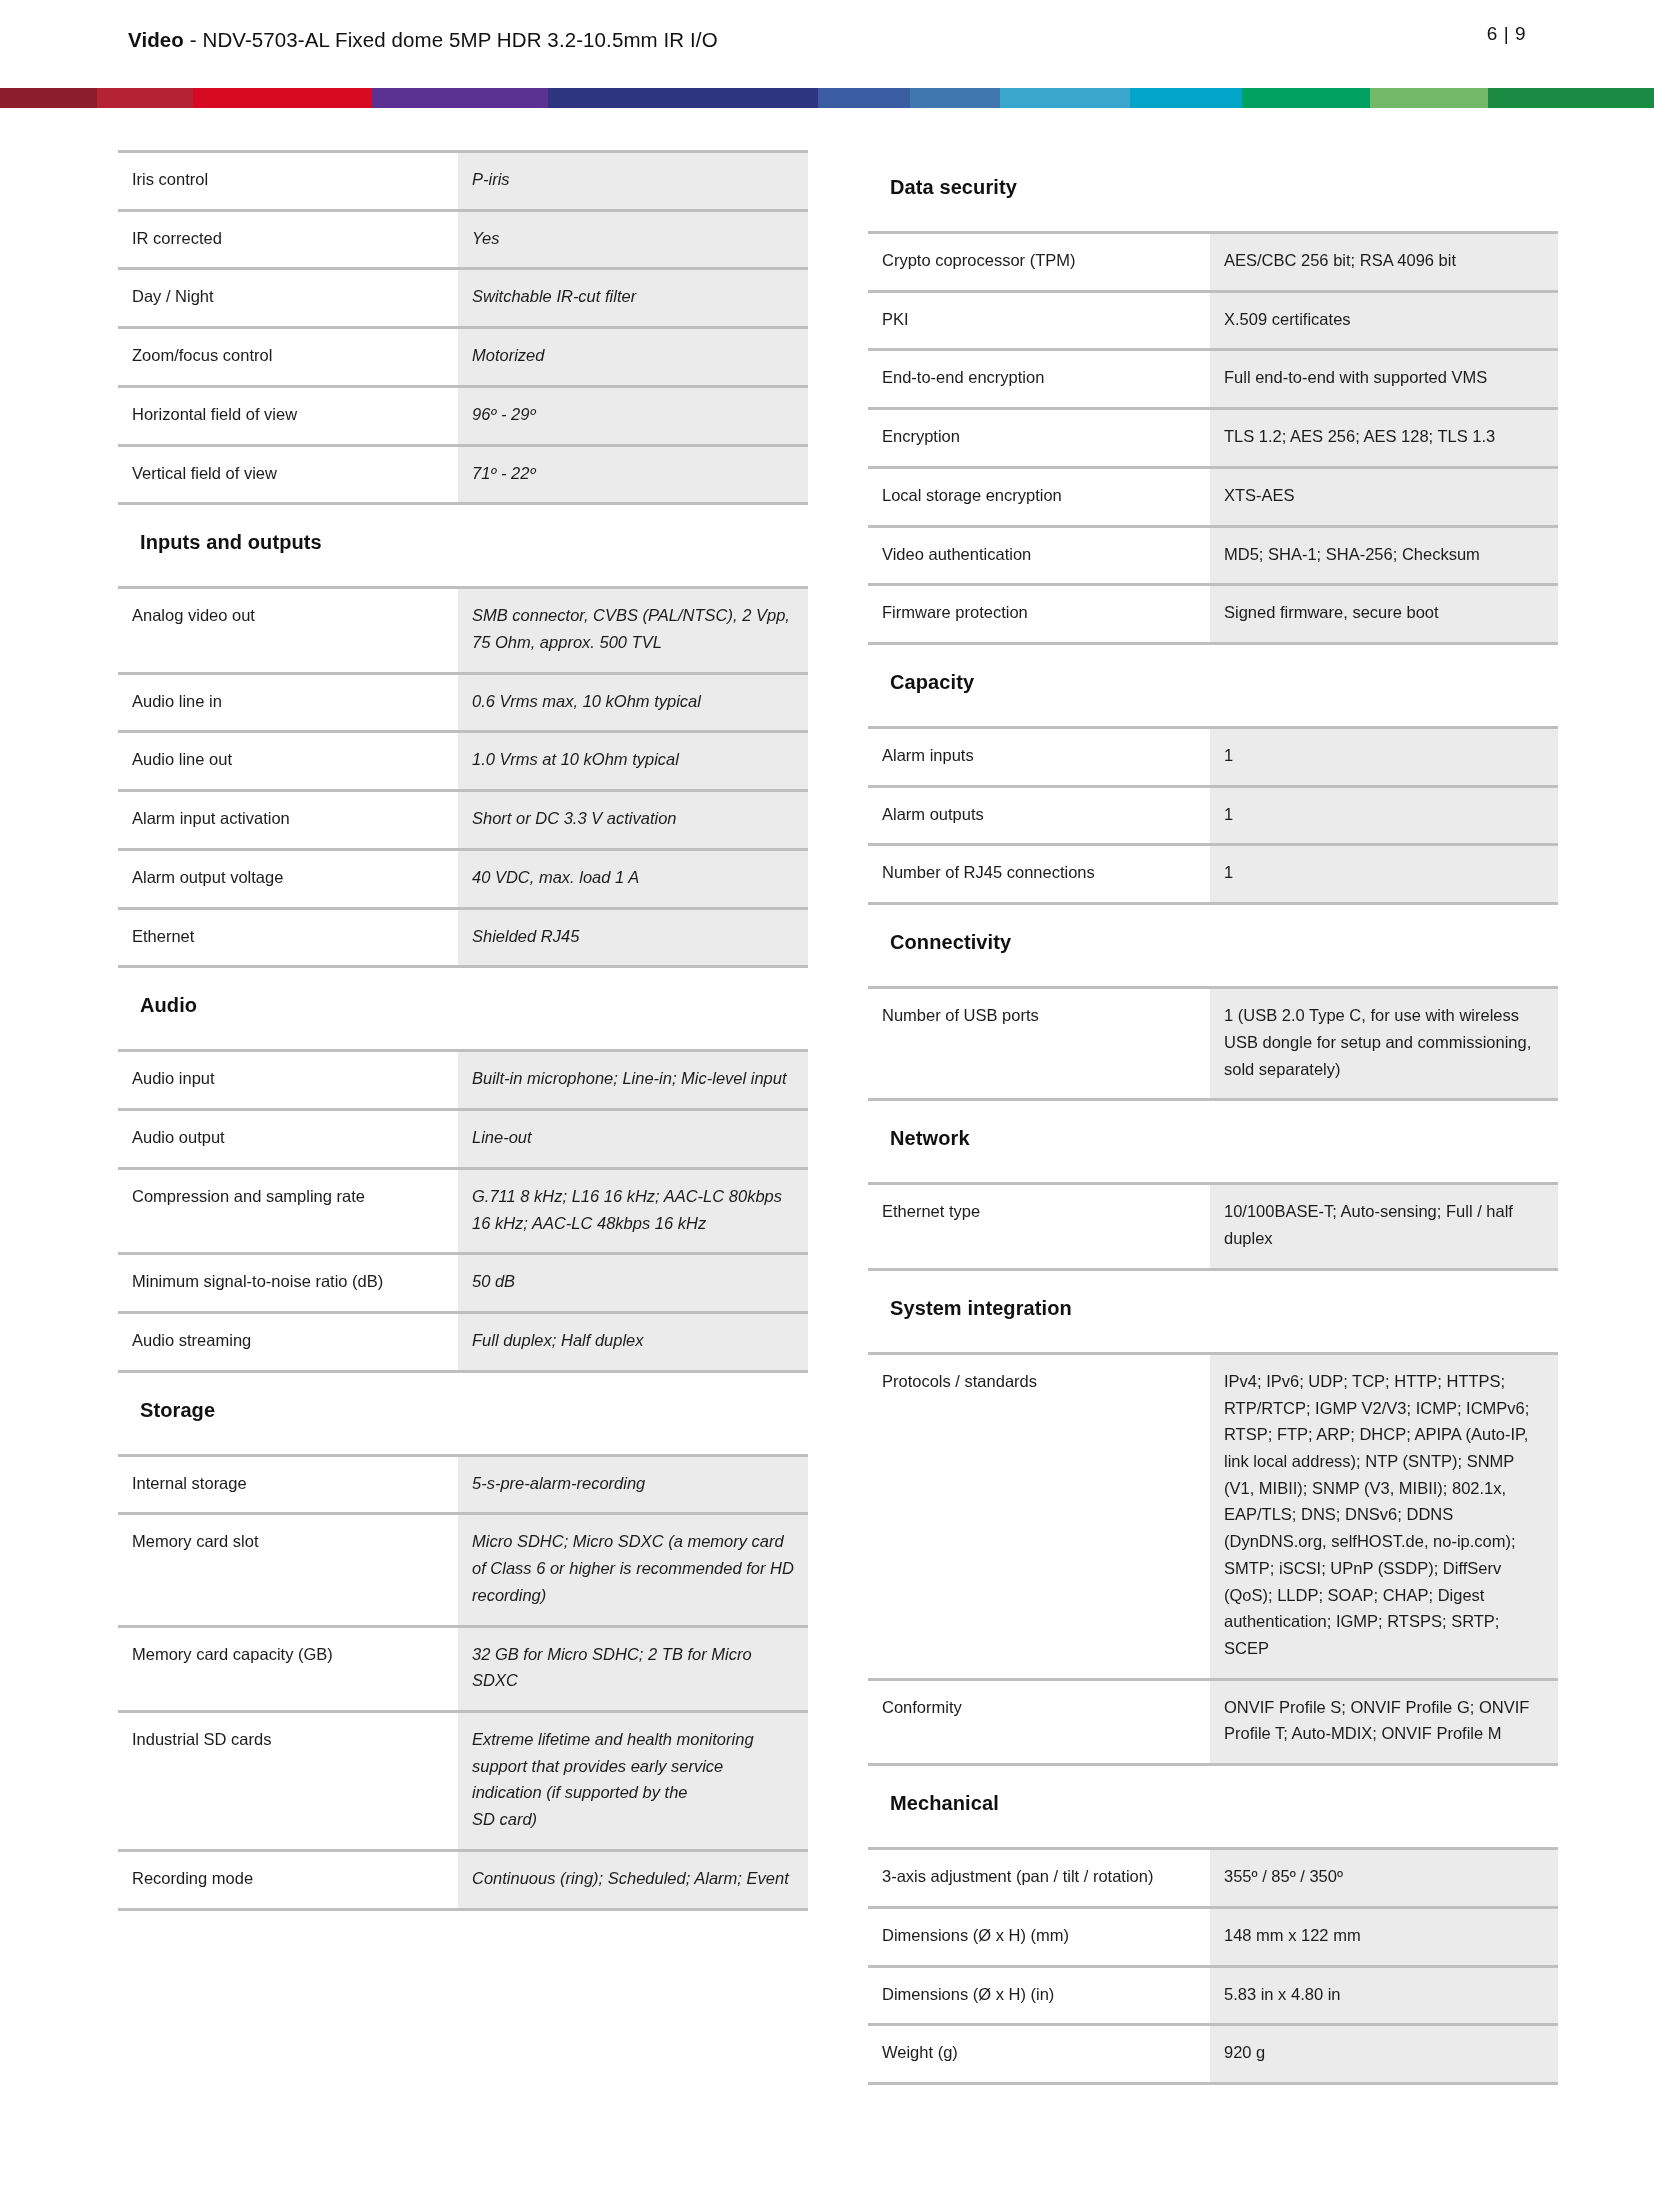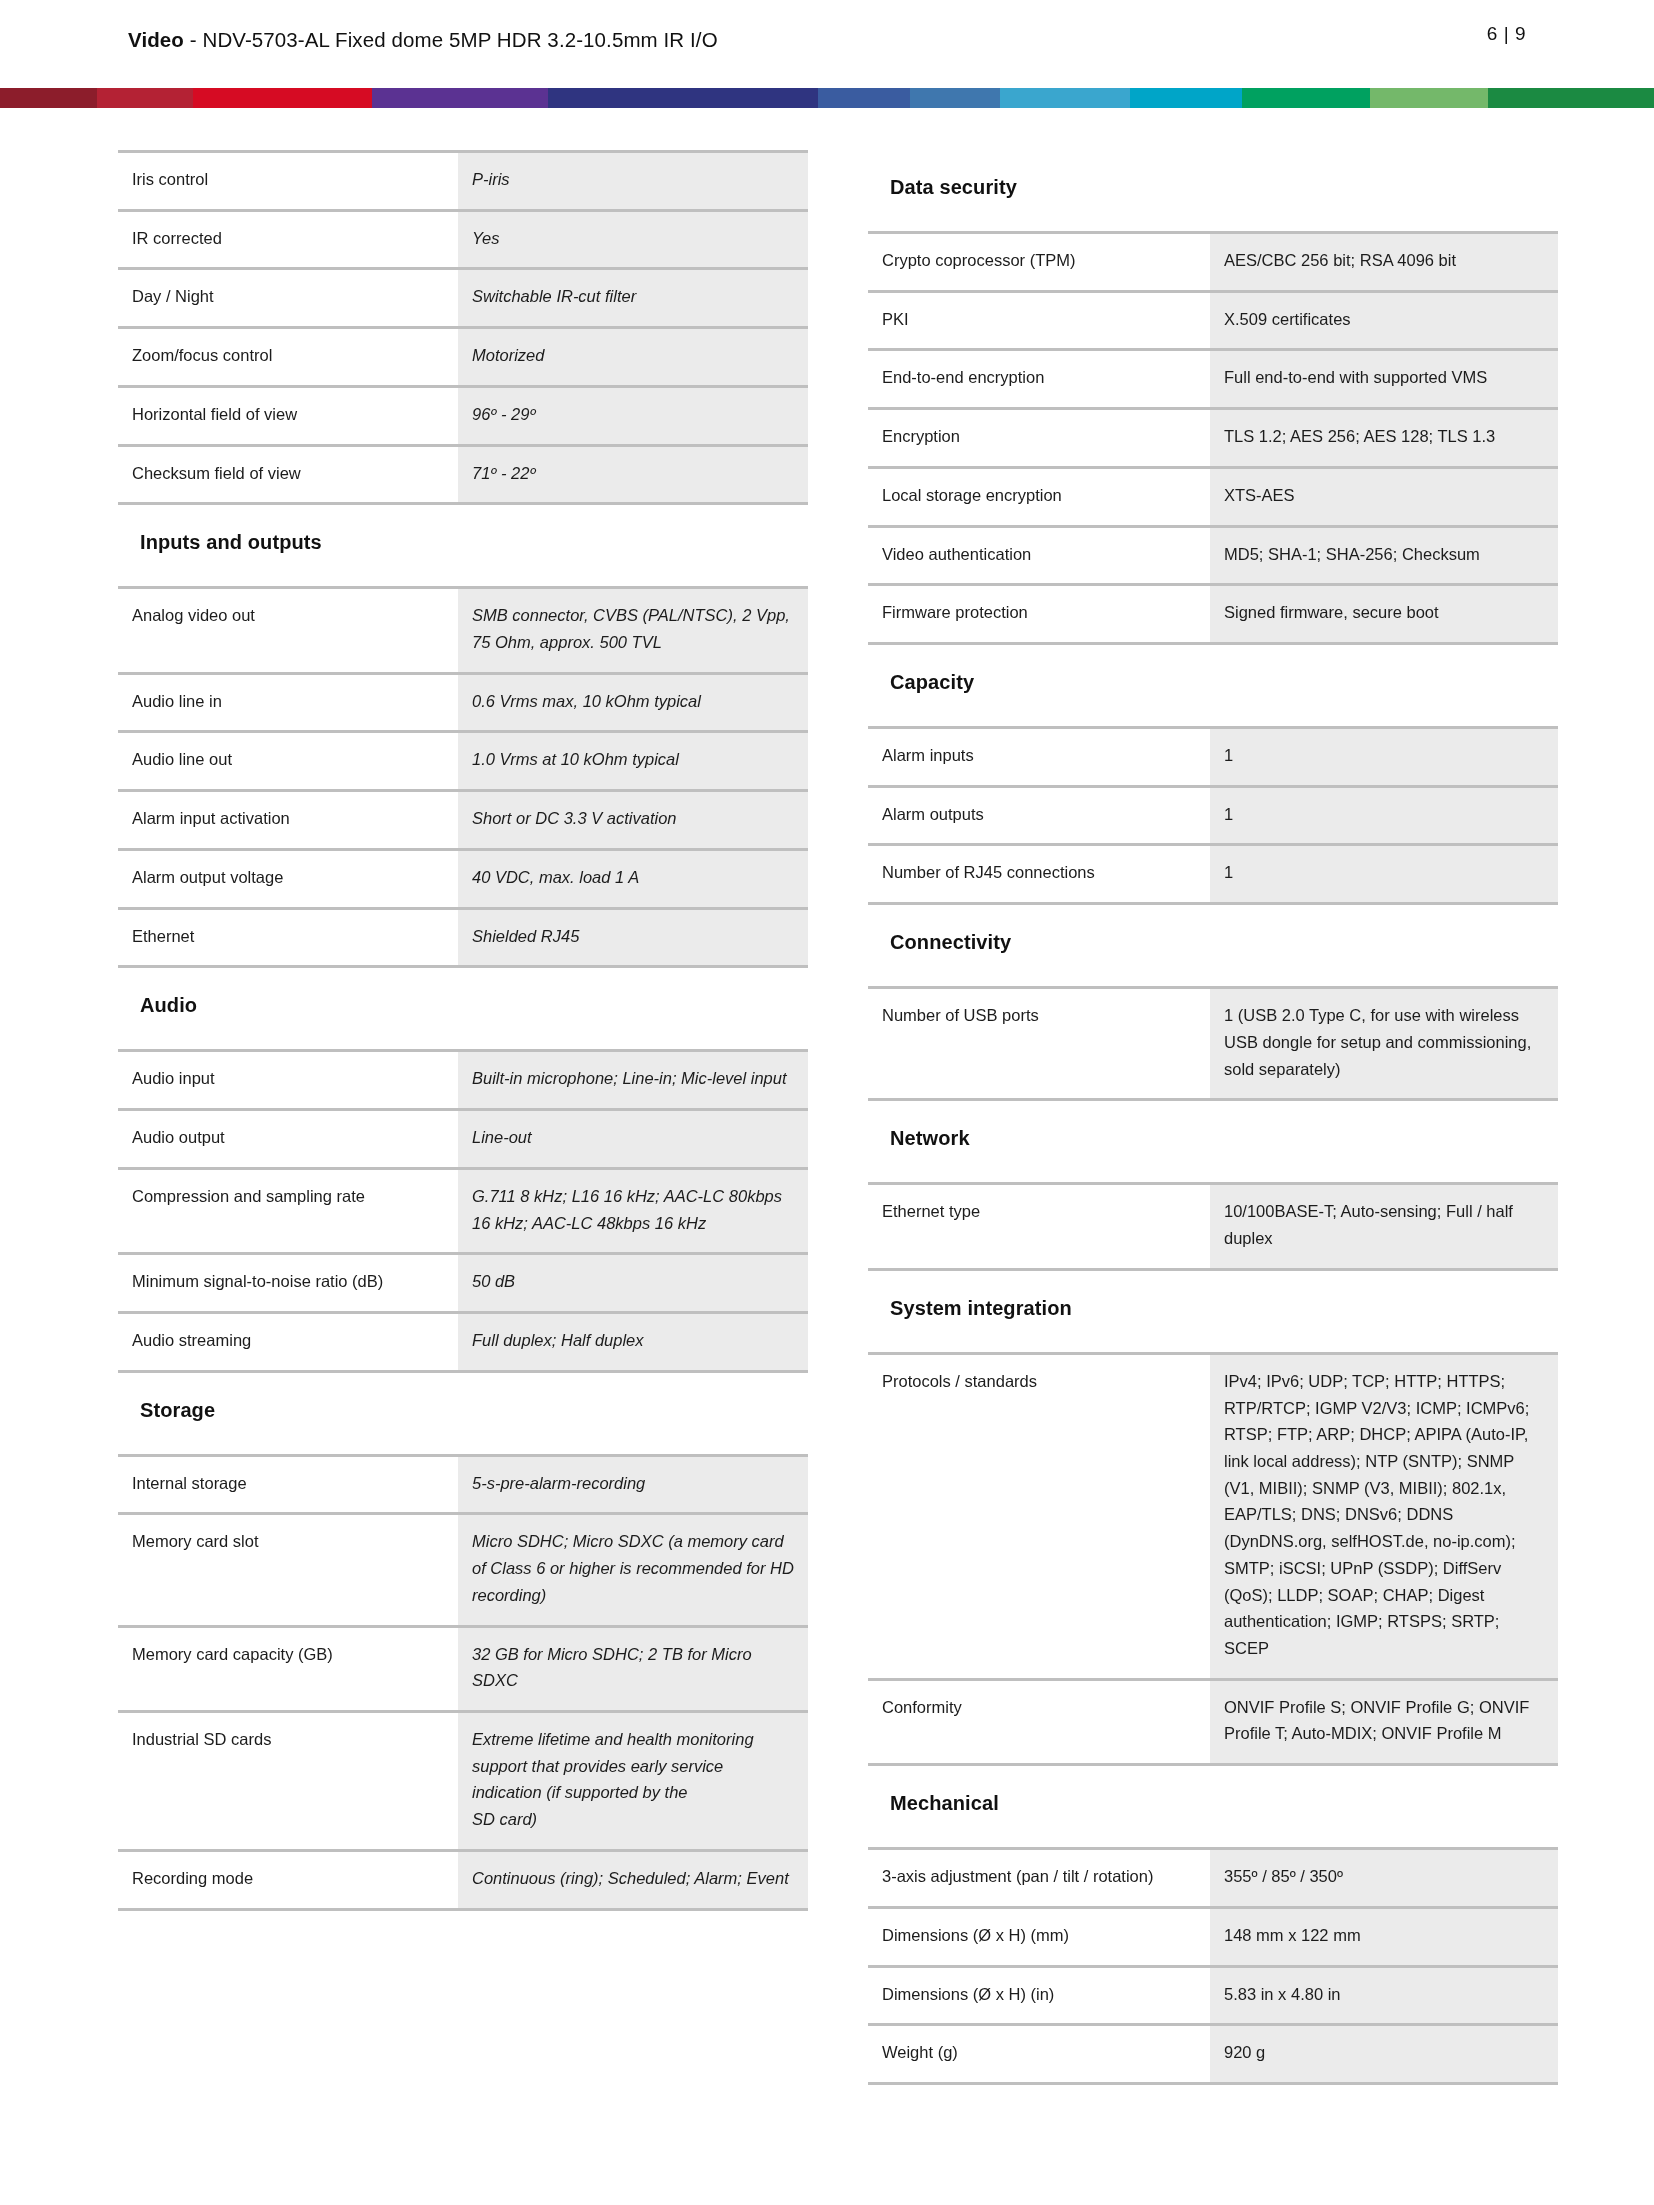--- a/index.html
+++ b/index.html
@@ -159,21 +159,21 @@
             </tr>
             <tr>
               <td class="k">Zoom/focus control</td>
               <td class="v">Motorized</td>
             </tr>
             <tr>
               <td class="k">Horizontal field of view</td>
               <td class="v">96º - 29º</td>
             </tr>
             <tr>
-              <td class="k">Checksum field of view</td>
+              <td class="k">Vertical field of view</td>
               <td class="v">71º - 22º</td>
             </tr>
           </tbody>
         </table>
         <div class="section-head">Inputs and outputs</div>
         <table class="spec-table">
           <tbody>
             <tr>
               <td class="k">Analog video out</td>
               <td class="v">SMB connector, CVBS (PAL/NTSC), 2 Vpp, 75 Ohm, approx. 500 TVL</td>

